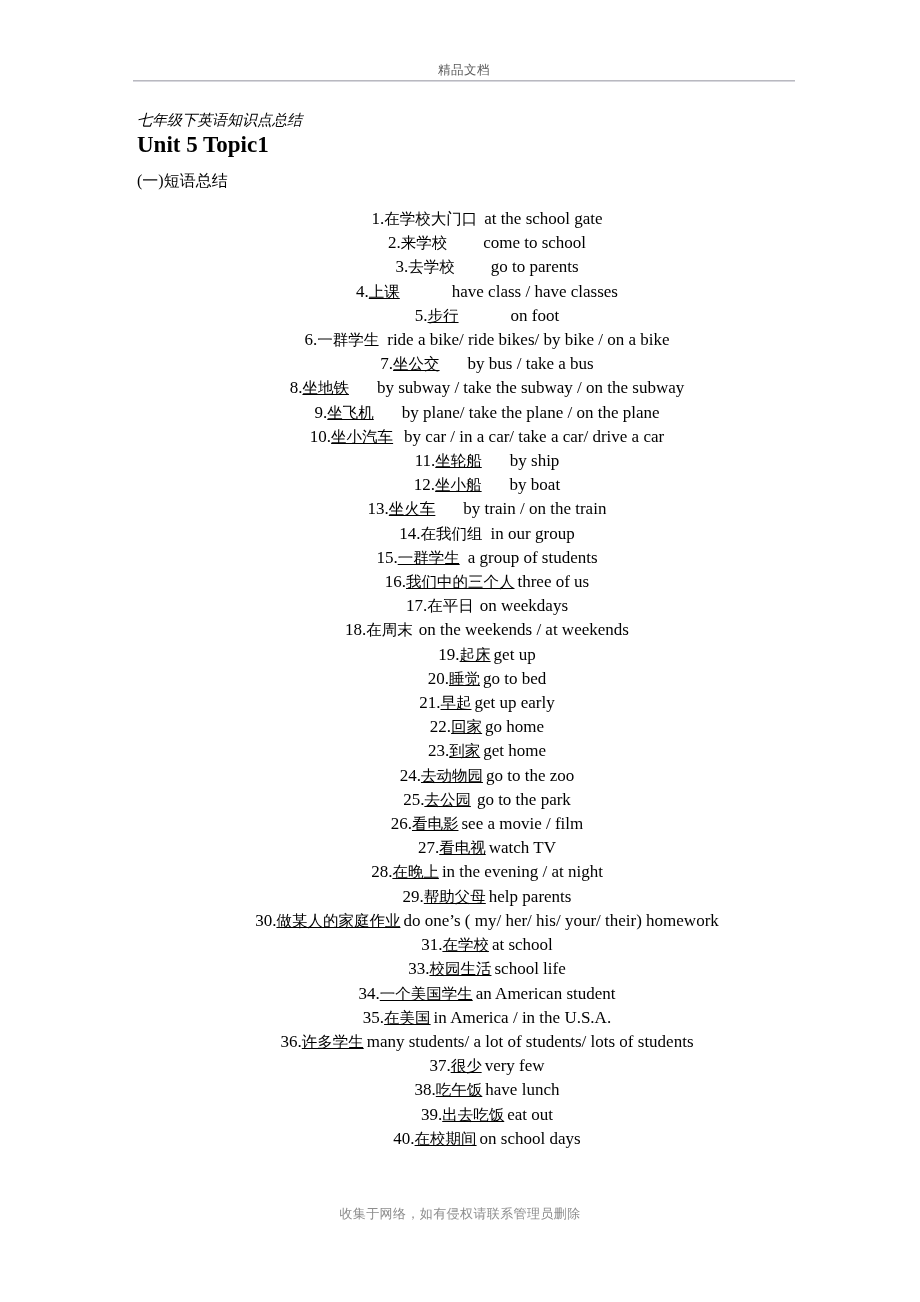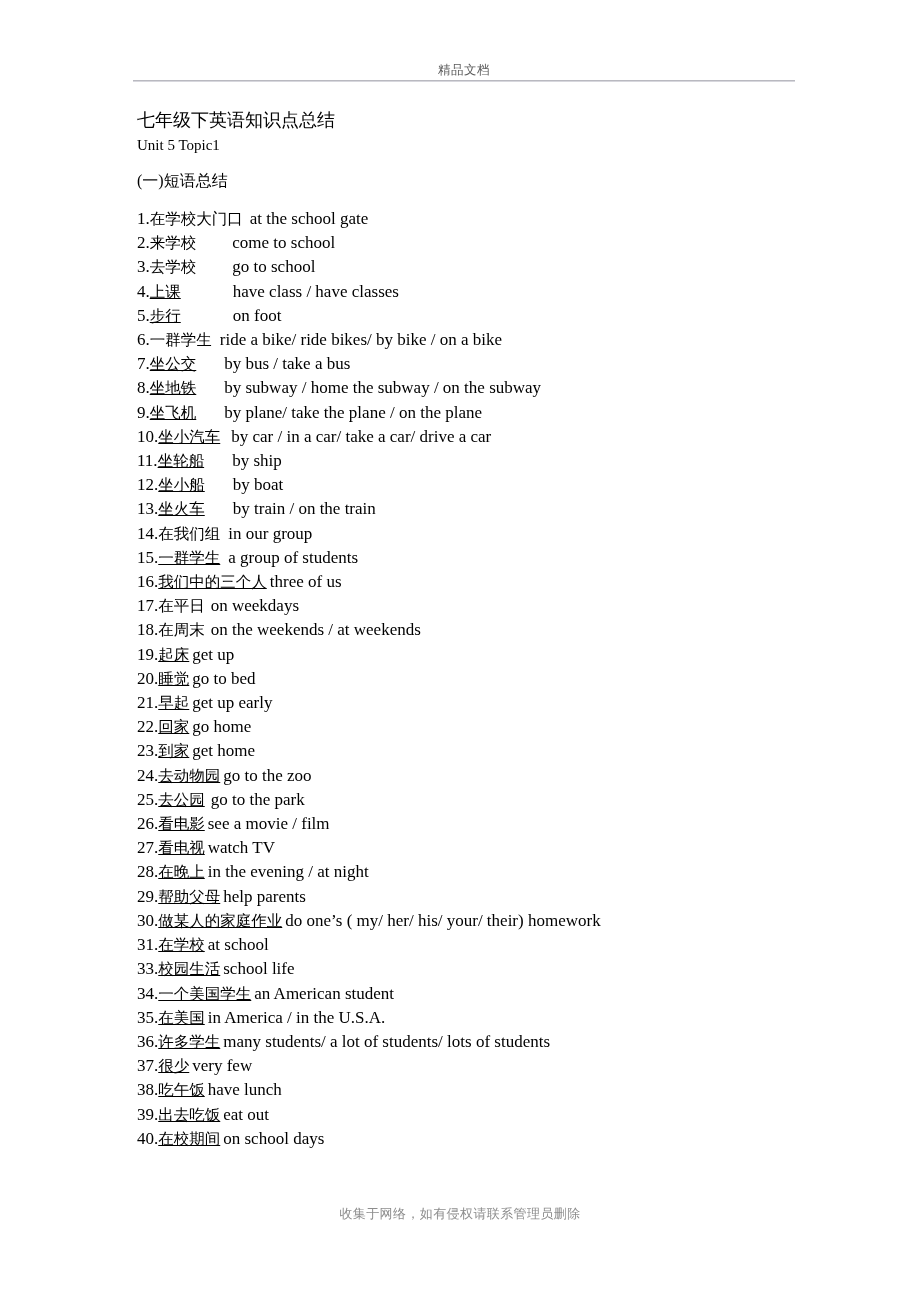--- a/index.html
+++ b/index.html
@@ -47,39 +47,41 @@
 
   
   .content {
     position: absolute;
     left: 137px;
     top: 108px;
     width: 700px;
   }
 
   .doc-title {
-    font-size: 18px;
+    font-size: 15px;
     line-height: 24.5px;
     white-space: nowrap;
+    font-style: italic;
   }
   .doc-subtitle {
-    font-size: 15px;
+    font-size: 23px;
     line-height: 24.5px;
-    font-weight: normal;
+    font-weight: bold;
     white-space: nowrap;
   }
   .section-heading {
     font-size: 16px;
     line-height: 22px;
     margin-top: 13px;
     white-space: nowrap;
   }
 
   .phrase-list {
     margin-top: 15px;
+    text-align: center;
   }
   .phrase-item {
     font-size: 17px;
     line-height: 24.2px;
     white-space: nowrap;
   }
   .num {
     font-family: "Liberation Serif", "DejaVu Serif", serif;
   }
   .cn {
@@ -124,26 +126,26 @@
 
     <div class="doc-title">七年级下英语知识点总结</div>
 
     <div class="doc-subtitle">Unit 5 Topic1</div>
 
     <div class="section-heading">(一)短语总结</div>
 
     <div class="phrase-list" id="phrase-list">
         <div class="phrase-item"><span class="num">1.</span><span class="cn">在学校大门口</span><span class="gap" style="width: 7px;"></span><span class="en">at the school gate</span></div>
         <div class="phrase-item"><span class="num">2.</span><span class="cn">来学校</span><span class="gap" style="width: 36px;"></span><span class="en">come to school</span></div>
-        <div class="phrase-item"><span class="num">3.</span><span class="cn">去学校</span><span class="gap" style="width: 36px;"></span><span class="en">go to school</span></div>
+        <div class="phrase-item"><span class="num">3.</span><span class="cn">去学校</span><span class="gap" style="width: 36px;"></span><span class="en">go to parents</span></div>
         <div class="phrase-item"><span class="num">4.</span><span class="cn u">上课</span><span class="gap" style="width: 52px;"></span><span class="en">have class / have classes</span></div>
         <div class="phrase-item"><span class="num">5.</span><span class="cn u">步行</span><span class="gap" style="width: 52px;"></span><span class="en">on foot</span></div>
         <div class="phrase-item"><span class="num">6.</span><span class="cn">一群学生</span><span class="gap" style="width: 8px;"></span><span class="en">ride a bike/ ride bikes/ by bike / on a bike</span></div>
         <div class="phrase-item"><span class="num">7.</span><span class="cn u">坐公交</span><span class="gap" style="width: 28px;"></span><span class="en">by bus / take a bus</span></div>
-        <div class="phrase-item"><span class="num">8.</span><span class="cn u">坐地铁</span><span class="gap" style="width: 28px;"></span><span class="en">by subway / home the subway / on the subway</span></div>
+        <div class="phrase-item"><span class="num">8.</span><span class="cn u">坐地铁</span><span class="gap" style="width: 28px;"></span><span class="en">by subway / take the subway / on the subway</span></div>
         <div class="phrase-item"><span class="num">9.</span><span class="cn u">坐飞机</span><span class="gap" style="width: 28px;"></span><span class="en">by plane/ take the plane / on the plane</span></div>
         <div class="phrase-item"><span class="num">10.</span><span class="cn u">坐小汽车</span><span class="gap" style="width: 11px;"></span><span class="en">by car / in a car/ take a car/ drive a car</span></div>
         <div class="phrase-item"><span class="num">11.</span><span class="cn u">坐轮船</span><span class="gap" style="width: 28px;"></span><span class="en">by ship</span></div>
         <div class="phrase-item"><span class="num">12.</span><span class="cn u">坐小船</span><span class="gap" style="width: 28px;"></span><span class="en">by boat</span></div>
         <div class="phrase-item"><span class="num">13.</span><span class="cn u">坐火车</span><span class="gap" style="width: 28px;"></span><span class="en">by train / on the train</span></div>
         <div class="phrase-item"><span class="num">14.</span><span class="cn">在我们组</span><span class="gap" style="width: 8px;"></span><span class="en">in our group</span></div>
         <div class="phrase-item"><span class="num">15.</span><span class="cn u">一群学生</span><span class="gap" style="width: 8px;"></span><span class="en">a group of students</span></div>
         <div class="phrase-item"><span class="num">16.</span><span class="cn u">我们中的三个人</span><span class="gap" style="width: 3px;"></span><span class="en">three of us</span></div>
         <div class="phrase-item"><span class="num">17.</span><span class="cn">在平日</span><span class="gap" style="width: 6px;"></span><span class="en">on weekdays</span></div>
         <div class="phrase-item"><span class="num">18.</span><span class="cn">在周末</span><span class="gap" style="width: 6px;"></span><span class="en">on the weekends / at weekends</span></div>

